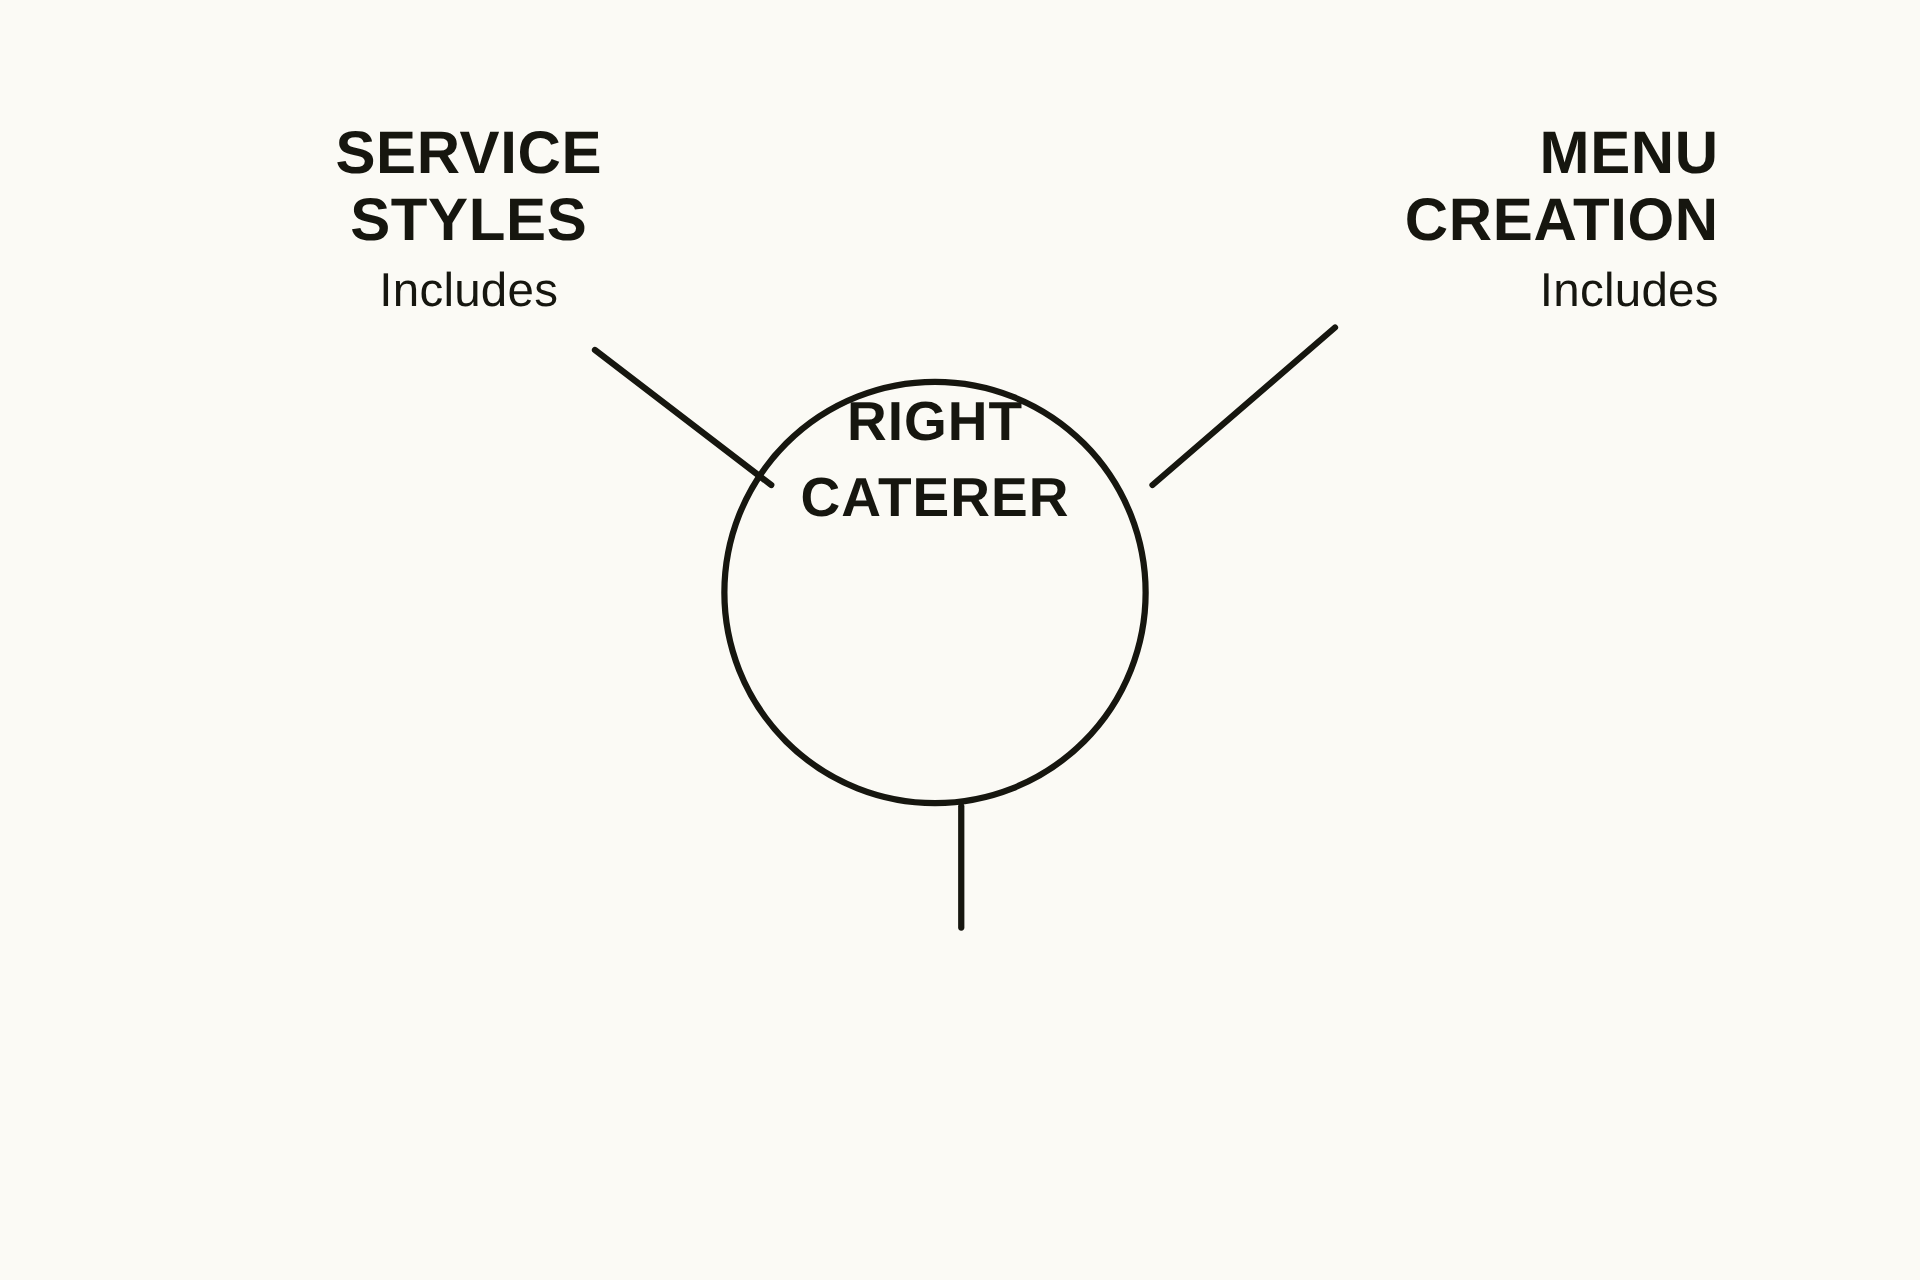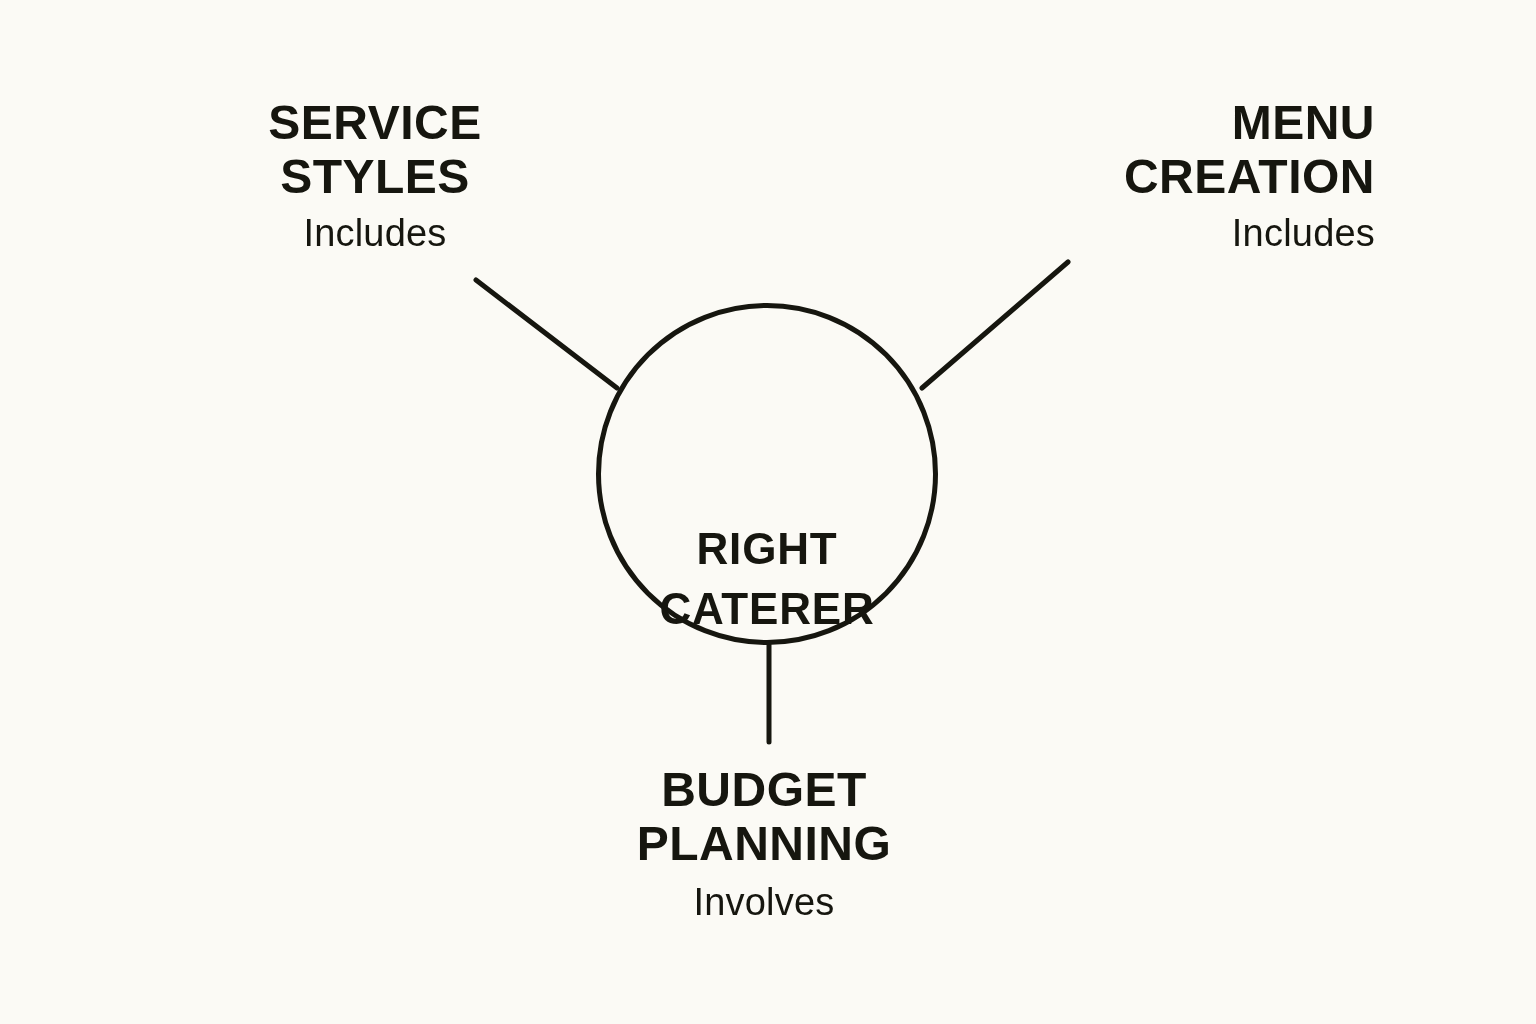--- a/index.html
+++ b/index.html
@@ -77,29 +77,29 @@
     top: 763px;
     width: 400px;
   }
   #branch-budget-planning .node-relation {
     margin-top: 10px;
   }
 
   
   #center-hub {
     position: absolute;
-    left: 596px;
+    left: 577px;
     top: 303px;
     width: 342px;
     height: 342px;
     border: 5px solid #16160F;
     border-radius: 50%;
     box-sizing: border-box;
     display: flex;
-    align-items: flex-end;
+    align-items: flex-start;
     justify-content: center;
     background: transparent;
   }
   #center-hub-label {
     font-size: 44px;
     font-weight: bold;
     letter-spacing: 0.8px;
     text-transform: uppercase;
     text-align: center;
     line-height: 1.38;
@@ -128,19 +128,14 @@
 STYLES</div>
     <div class="node-relation">Includes</div>
   </div>
 
   <div id="branch-menu-creation" class="node-label">
     <div class="node-title">MENU
 CREATION</div>
     <div class="node-relation">Includes</div>
   </div>
 
-  <div id="branch-budget-planning" class="node-label">
-    <div class="node-title">BUDGET
-PLANNING</div>
-    <div class="node-relation">Involves</div>
-  </div>
 
 </div>
 
 </body></html>

